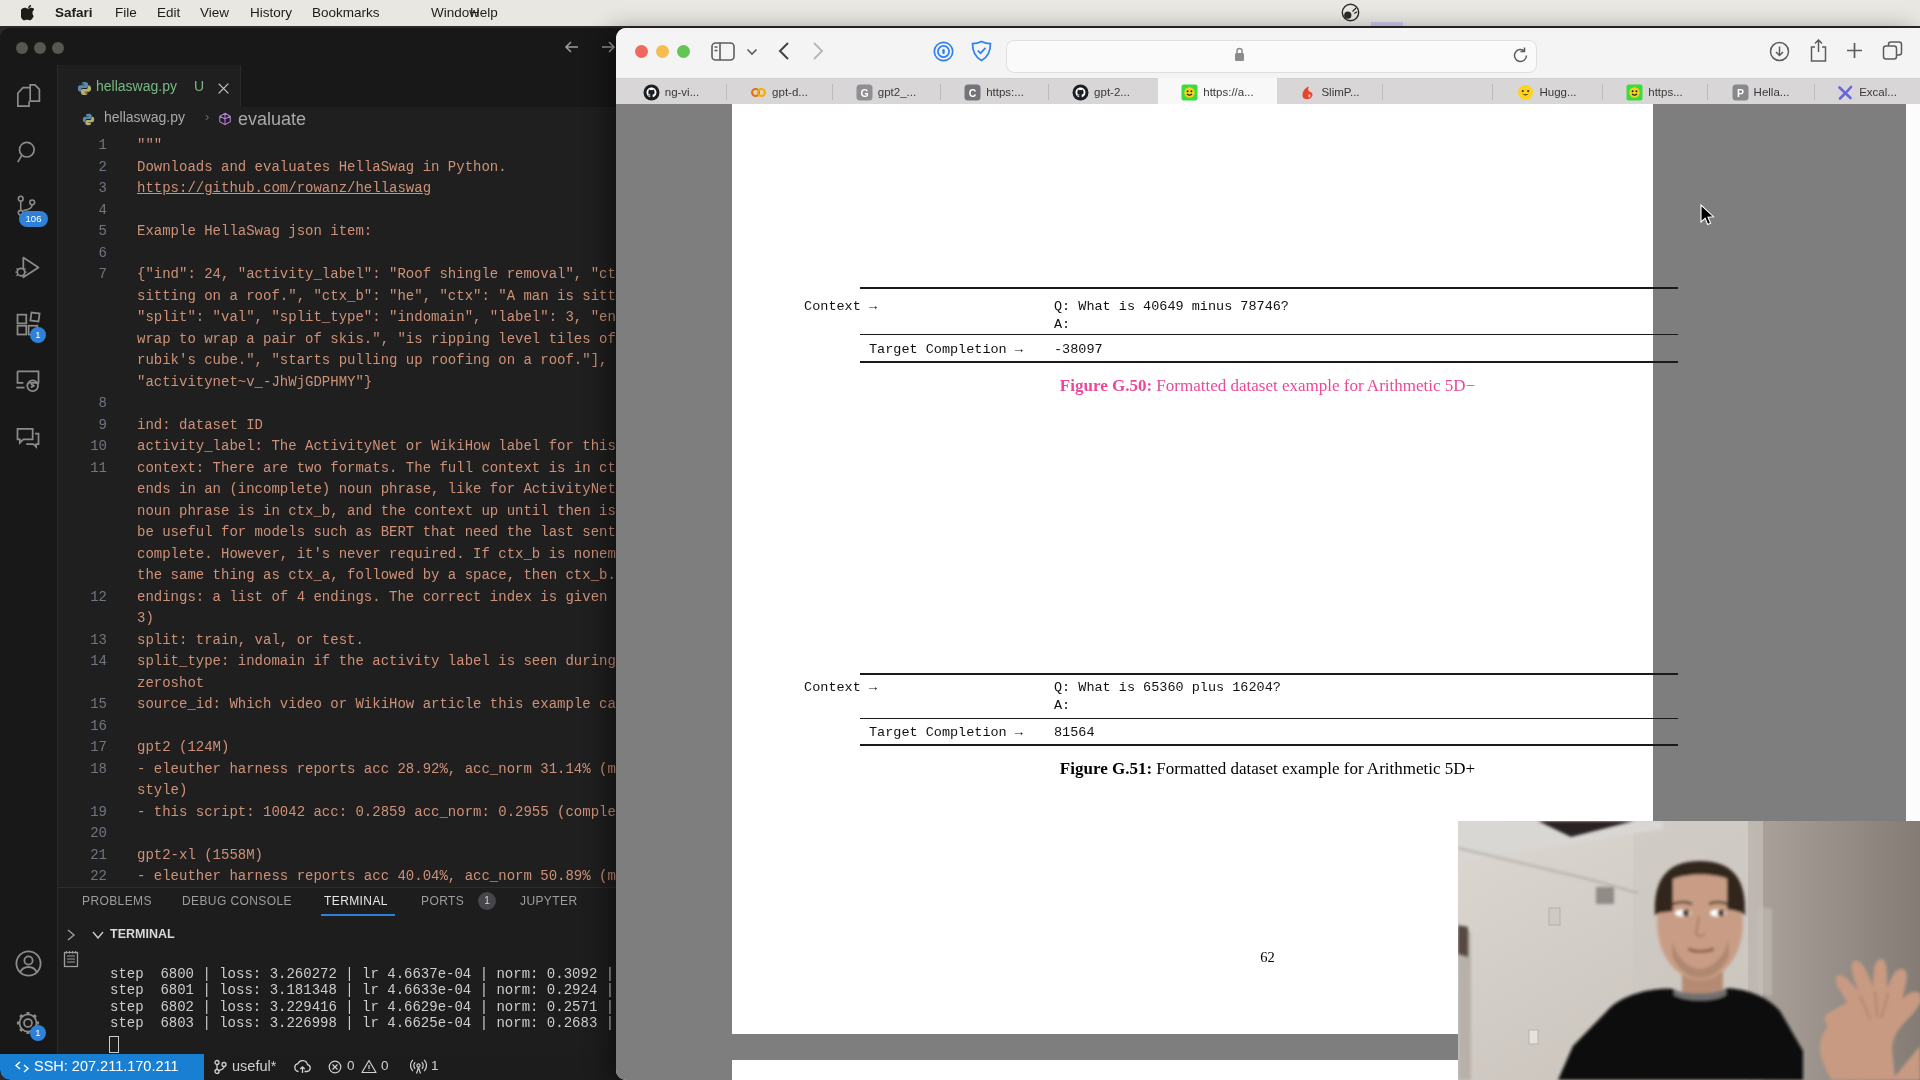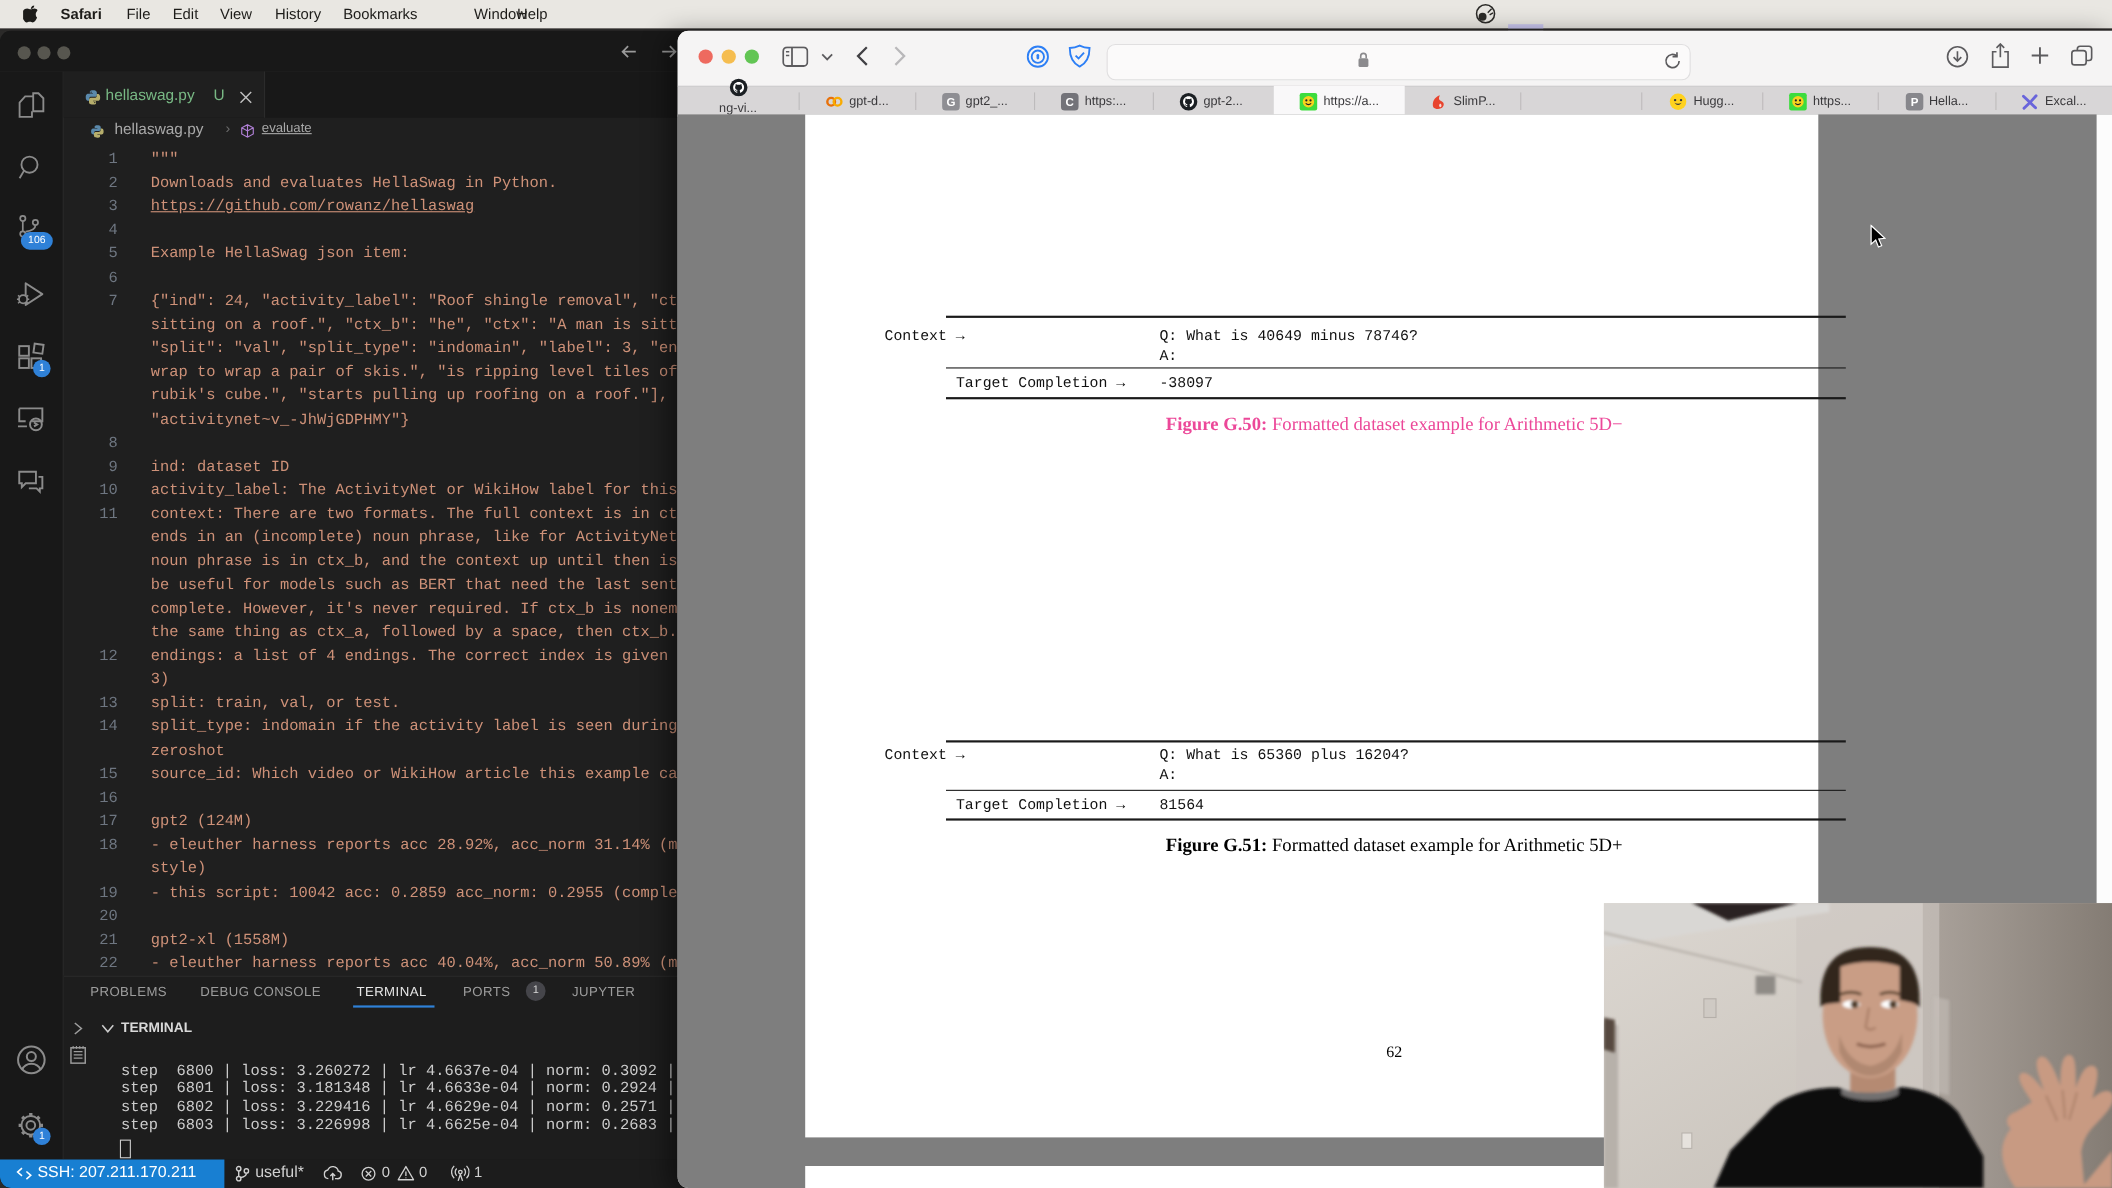--- a/index.html
+++ b/index.html
@@ -134,21 +134,21 @@
 
     <svg class="abs" style="left:82px;top:85px" width="13" height="13" viewBox="0 0 16 16">
       <path fill="#5a89ab" d="M7.9,1 C4.9,1 5,2.4 5,2.4 v1.7 h3 v0.5 H3.4 c0,0 -2.4,-0.2 -2.4,3.3 c0,3.5 2.1,3.4 2.1,3.4 h1.2 v-1.7 c0,0 -0.1,-2.1 2.1,-2.1 h3.4 c0,0 2,0 2,-1.9 V3.2 C11.8,3.2 12,1 7.9,1 z"></path>
       <path fill="#b6ae6c" d="M8.1,15 c3,0 2.9,-1.4 2.9,-1.4 v-1.7 H8 v-0.5 h4.6 c0,0 2.4,0.2 2.4,-3.3 c0,-3.5 -2.1,-3.4 -2.1,-3.4 h-1.2 v1.7 c0,0 0.1,2.1 -2.1,2.1 H6.2 c0,0 -2,0 -2,1.9 v2.8 C4.2,12.8 4,15 8.1,15 z"></path>
     </svg>
     <span class="abs" style="left:104px;top:81px;font-size:14px;color:#a9a9a9;">hellaswag.py</span>
     <span class="abs" style="left:205px;top:81px;font-size:13px;color:#6a6a6a;">›</span>
     <svg class="abs" style="left:218px;top:84px" width="14" height="14" viewBox="0 0 16 16">
       <path d="M8,1.5 L14,4.8 V11.2 L8,14.5 L2,11.2 V4.8 Z M8,1.5 V8 M2,4.8 L8,8 L14,4.8 M8,14.5 V8" fill="none" stroke="#b180d7" stroke-width="1.2"></path>
     </svg>
-    <span class="abs" style="left:238px;top:81px;font-size:12px;color:#a9a9a9;text-decoration:underline;">evaluate</span>
+    <span class="abs" style="left:238px;top:81px;font-size:18px;color:#a9a9a9;">evaluate</span>
 
     <div class="abs mono" id="linenos" style="left:0;top:107px;width:107px;text-align:right;font-size:14px;line-height:21.5px;color:#6e7681;white-space:pre;">1
 2
 3
 4
 5
 6
 7
 
 
@@ -334,21 +334,21 @@
     </svg>
     <svg class="abs" style="left:1229px;top:13px" width="19" height="19" viewBox="0 0 19 19">
       <path d="M9.5,2 V17 M2,9.5 H17" stroke="#5c5b5e" stroke-width="1.7"></path>
     </svg>
     <svg class="abs" style="left:1266px;top:12px" width="21" height="21" viewBox="0 0 21 21">
       <rect x="6.5" y="2" width="13" height="13" rx="2.5" fill="none" stroke="#5c5b5e" stroke-width="1.5"></rect>
       <rect x="1.5" y="6" width="13" height="13" rx="2.5" fill="#f5f4f4" stroke="#5c5b5e" stroke-width="1.5"></rect>
     </svg>
 
     <div class="abs" id="tabbar" style="left:0;top:50px;width:1304px;height:26px;background:#d8d6d7;border-top:1px solid #cfcecf;border-bottom:1px solid #c6c5c6;">
-        <div class="abs" style="left:0px;top:0;width:110px;height:26px;display:flex;align-items:center;justify-content:flex-end;gap:5px;flex-direction:column;">
+        <div class="abs" style="left:0px;top:0;width:110px;height:26px;display:flex;align-items:center;justify-content:center;gap:5px;">
           <svg width="17" height="17" viewBox="0 0 17 17" style="flex:0 0 auto">
             <circle cx="8.5" cy="8.5" r="8" fill="#1b1f23"></circle>
             <path fill="#fff" d="M8.5,3.6c-2.8,0-5,2.2-5,5 c0,2.2,1.4,4.1,3.4,4.7 c0.25,0.05,0.34-0.11,0.34-0.24 c0-0.12,0-0.43,0-0.84 c-1.39,0.3-1.68-0.67-1.68-0.67 c-0.23-0.58-0.56-0.73-0.56-0.73 c-0.45-0.31,0.03-0.3,0.03-0.3 c0.5,0.04,0.76,0.51,0.76,0.51 c0.45,0.76,1.17,0.54,1.45,0.41 c0.05-0.32,0.17-0.54,0.32-0.67 c-1.11-0.13-2.28-0.56-2.28-2.47 c0-0.55,0.2-0.99,0.51-1.34 c-0.05-0.13-0.22-0.64,0.05-1.33 c0,0,0.42-0.13,1.38,0.51 c0.4-0.11,0.83-0.17,1.25-0.17 c0.42,0,0.85,0.06,1.25,0.17 c0.95-0.65,1.37-0.51,1.37-0.51 c0.27,0.69,0.1,1.2,0.05,1.33 c0.32,0.35,0.51,0.79,0.51,1.34 c0,1.92-1.17,2.34-2.29,2.46 c0.18,0.16,0.34,0.46,0.34,0.93 c0,0.67,0,1.21,0,1.38 c0,0.13,0.09,0.29,0.35,0.24 c2-0.67,3.4-2.56,3.4-4.74 C13.5,5.8,11.3,3.6,8.5,3.6z"></path>
           </svg>
           <span style="font-size:11.5px;color:#39383b;white-space:nowrap;">ng-vi...</span>
         </div>
         <div class="abs" style="left:110px;top:5px;width:1px;height:16px;background:#bdbbbc;"></div>
         <div class="abs" style="left:110px;top:0;width:106px;height:26px;display:flex;align-items:center;justify-content:center;gap:5px;">
           <svg width="17" height="17" viewBox="0 0 17 17" style="flex:0 0 auto">
             <circle cx="5.6" cy="8.5" r="3.5" fill="none" stroke="#e8710a" stroke-width="2.2"></circle>

